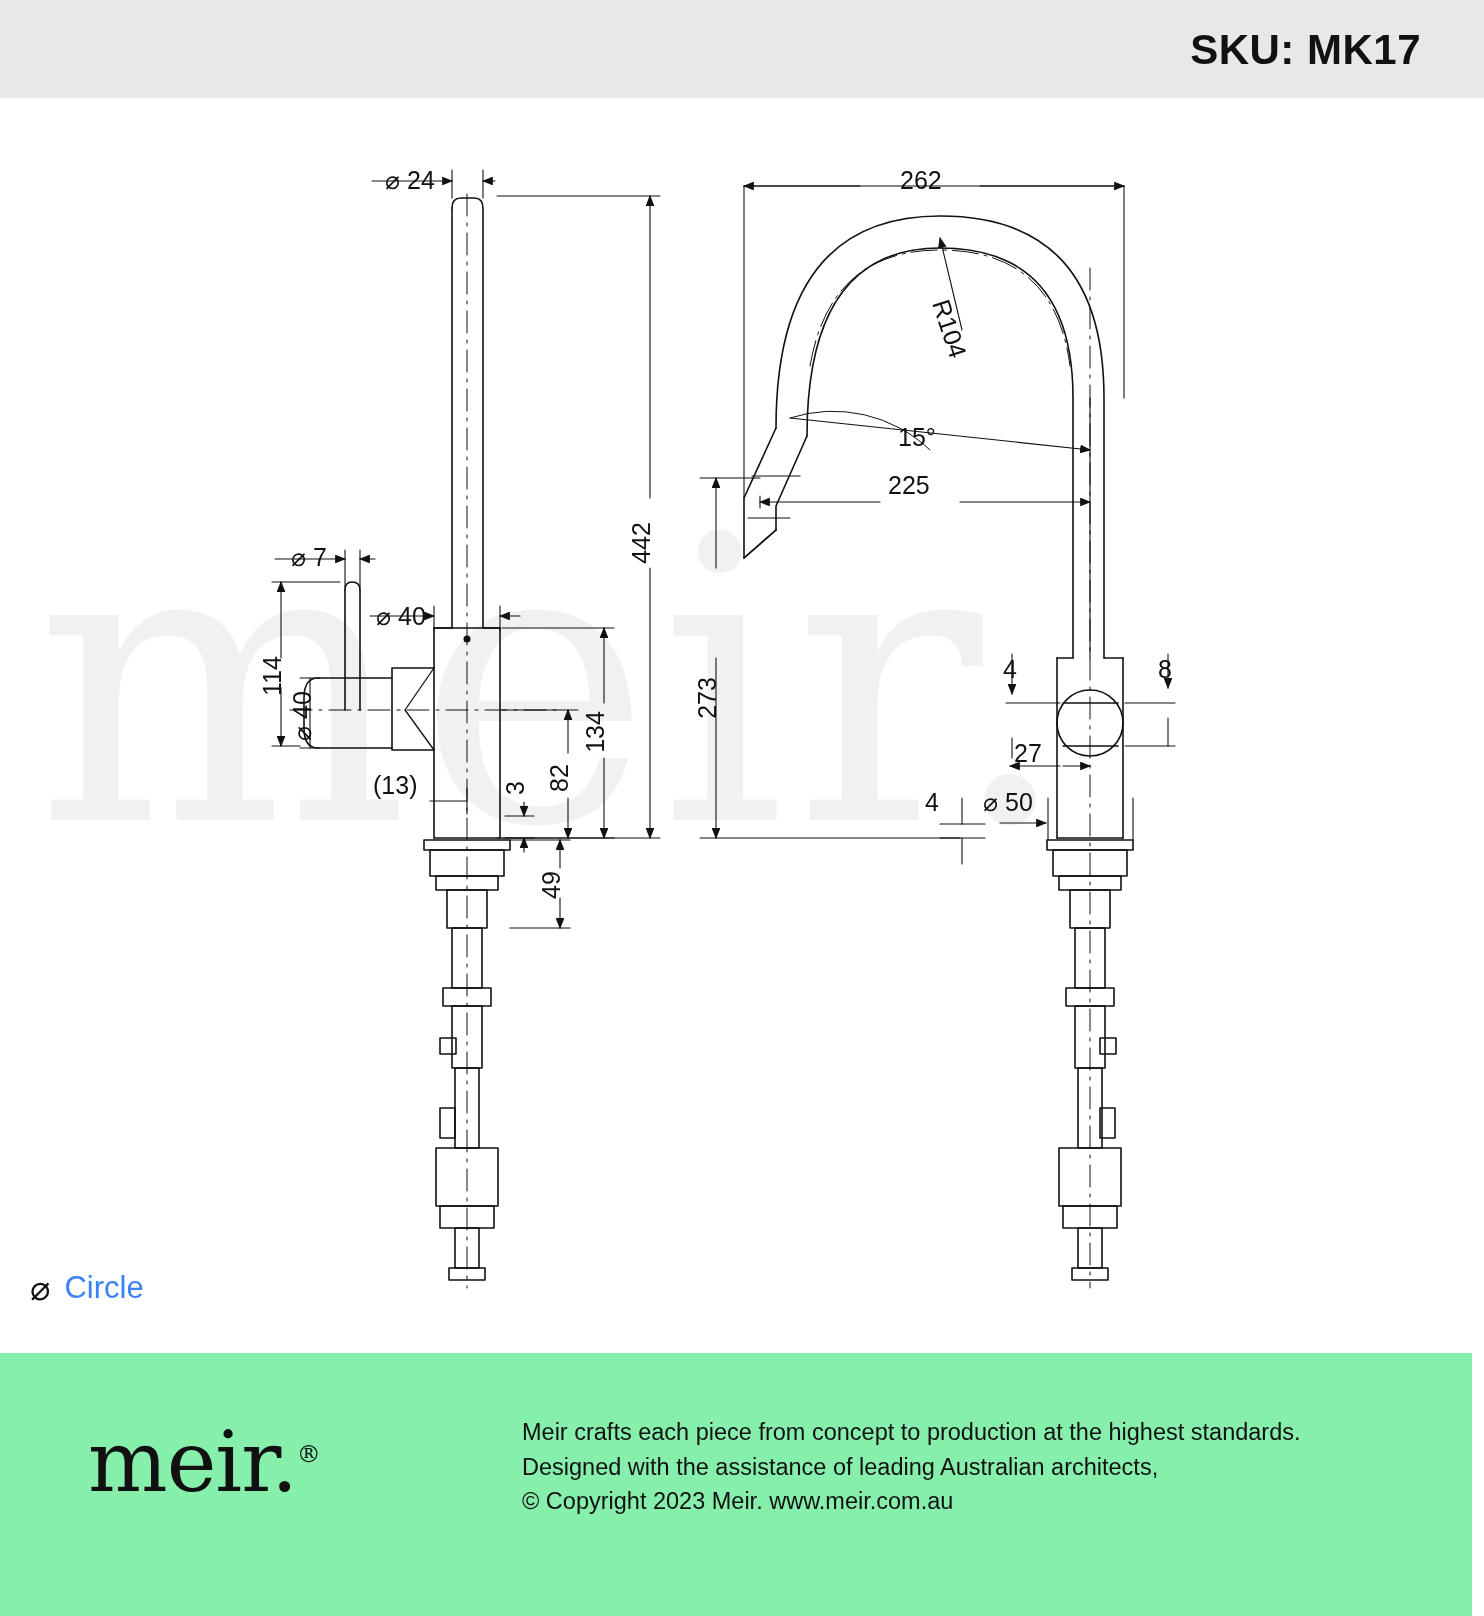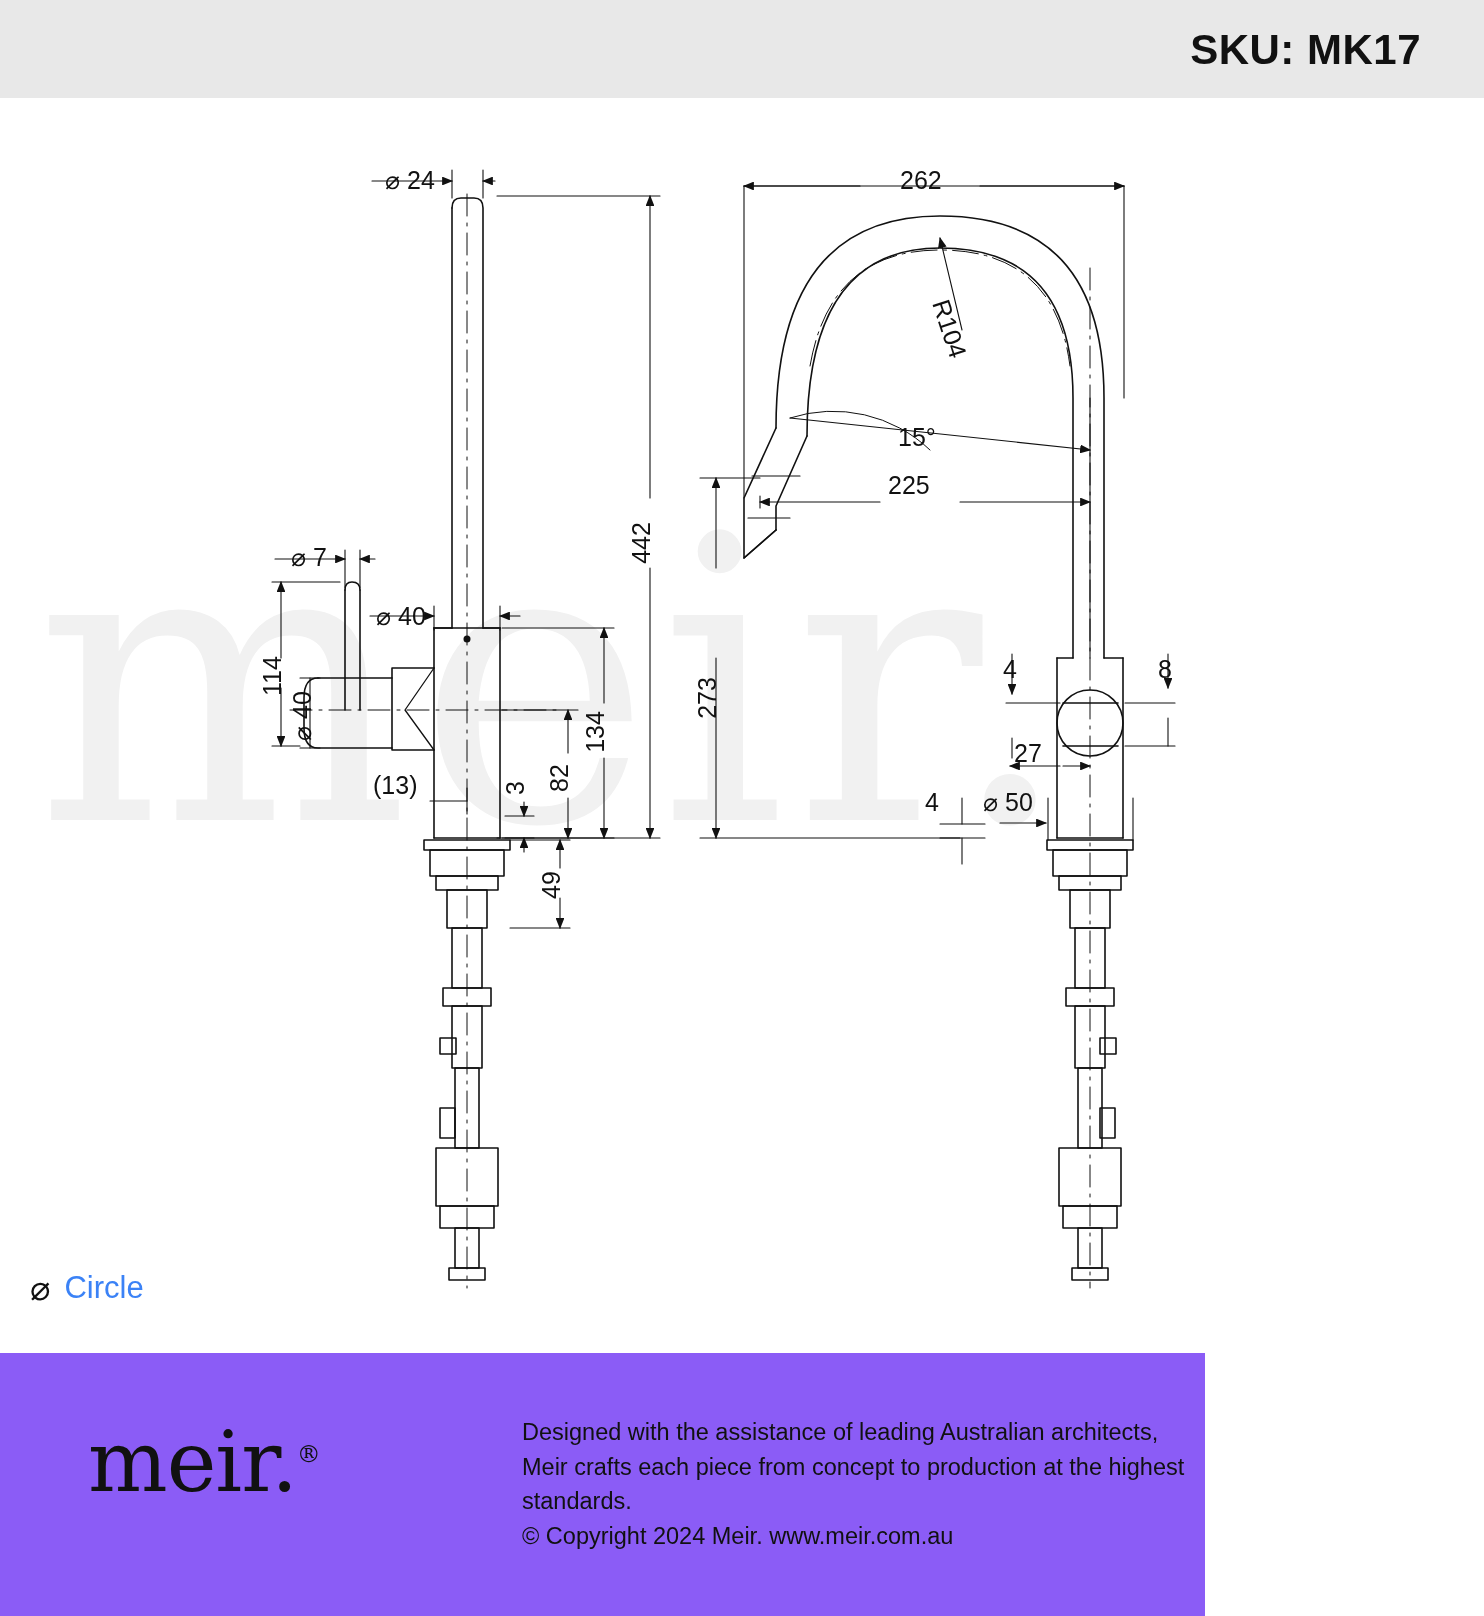--- a/index.html
+++ b/index.html
@@ -46,22 +46,22 @@
     position:absolute;left:30px;top:1172px;
     display:flex;align-items:center;gap:14px;
   }
   .legend .glyph{
     font-size:34px;line-height:1;color:#111;
   }
   .legend .txt{font-size:31px;color:#3b82f6;}
 
   
   .footer{
-    position:absolute;left:0;top:1353px;width:1205px;height:263px;
-    background:#8b5cf6;
+    position:absolute;left:0;top:1353px;width:1472px;height:263px;
+    background:#86efac;
   }
   .brand{
     position:absolute;left:88px;top:60px;
     font-family:"DejaVu Serif", serif;
     font-size:84px;color:#111;letter-spacing:-1px;
   }
   .brand sup{font-size:24px;vertical-align:super;}
   .blurb{
     position:absolute;left:522px;top:62px;
     font-size:23.5px;line-height:1.47;color:#111;
@@ -310,18 +310,18 @@
       <span class="glyph">⌀</span>
       <span class="txt">Circle</span>
     </div>
   </div>
 
   <div class="footer">
     <div class="brand">
       <span>meir.</span><sup>®</sup>
     </div>
     <div class="blurb">
+      <div>Meir crafts each piece from concept to production at the highest standards.</div>
       <div>Designed with the assistance of leading Australian architects,</div>
-      <div>Meir crafts each piece from concept to production at the highest standards.</div>
-      <div>© Copyright 2024 Meir. www.meir.com.au</div>
+      <div>© Copyright 2023 Meir. www.meir.com.au</div>
     </div>
   </div>
 </div>
 
 </body></html>

